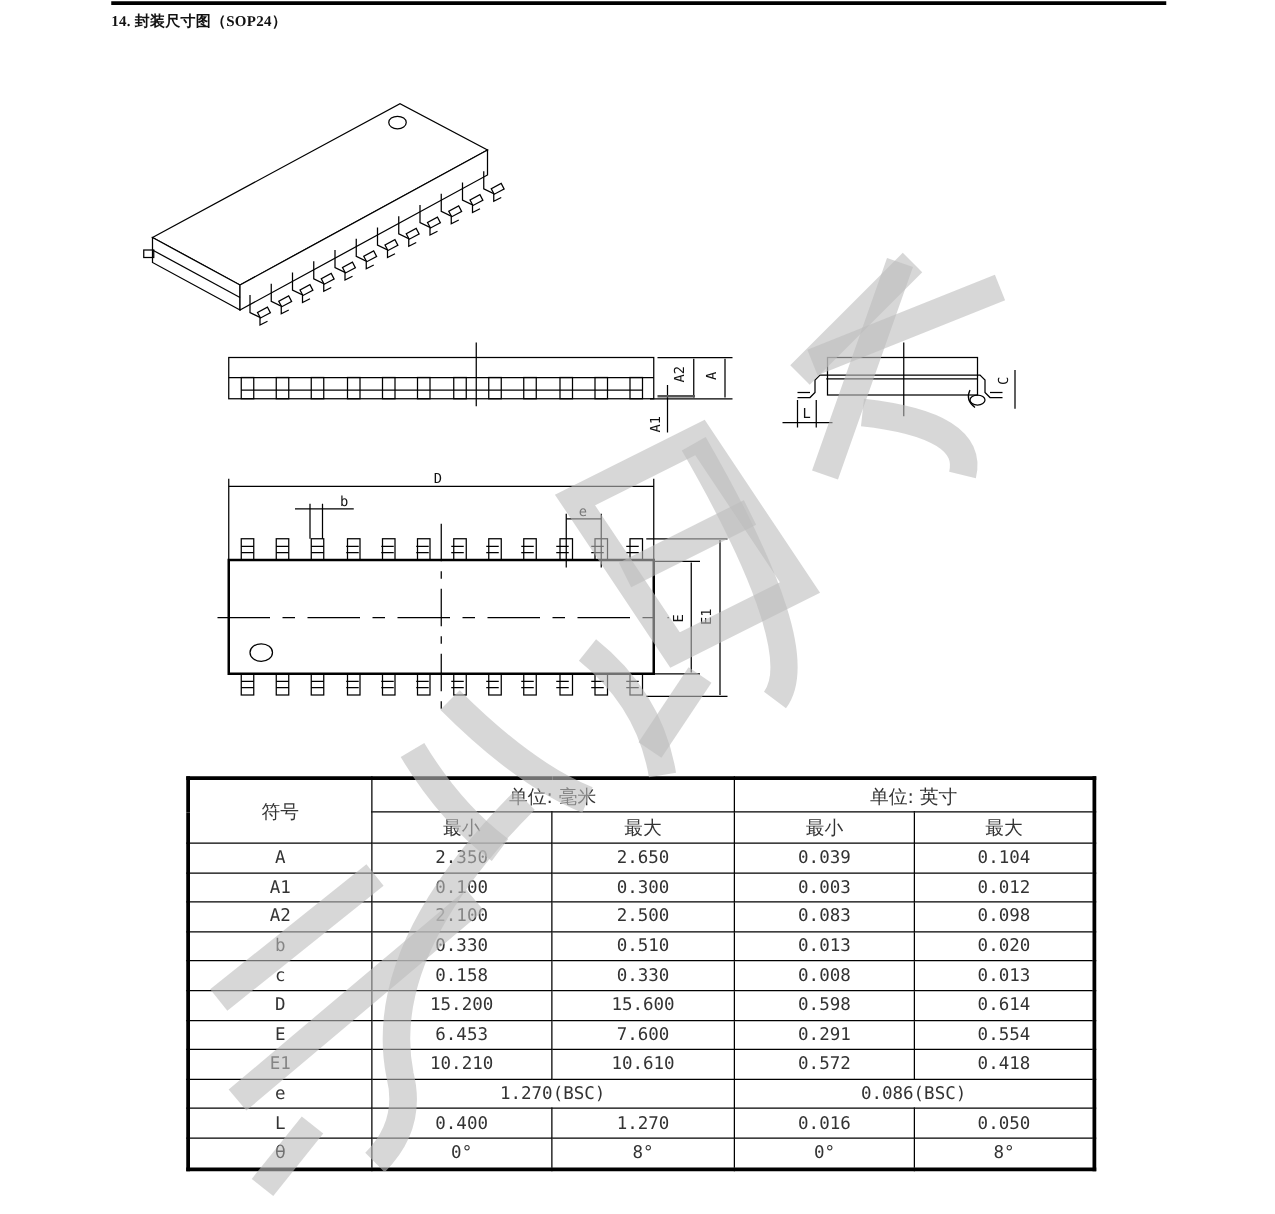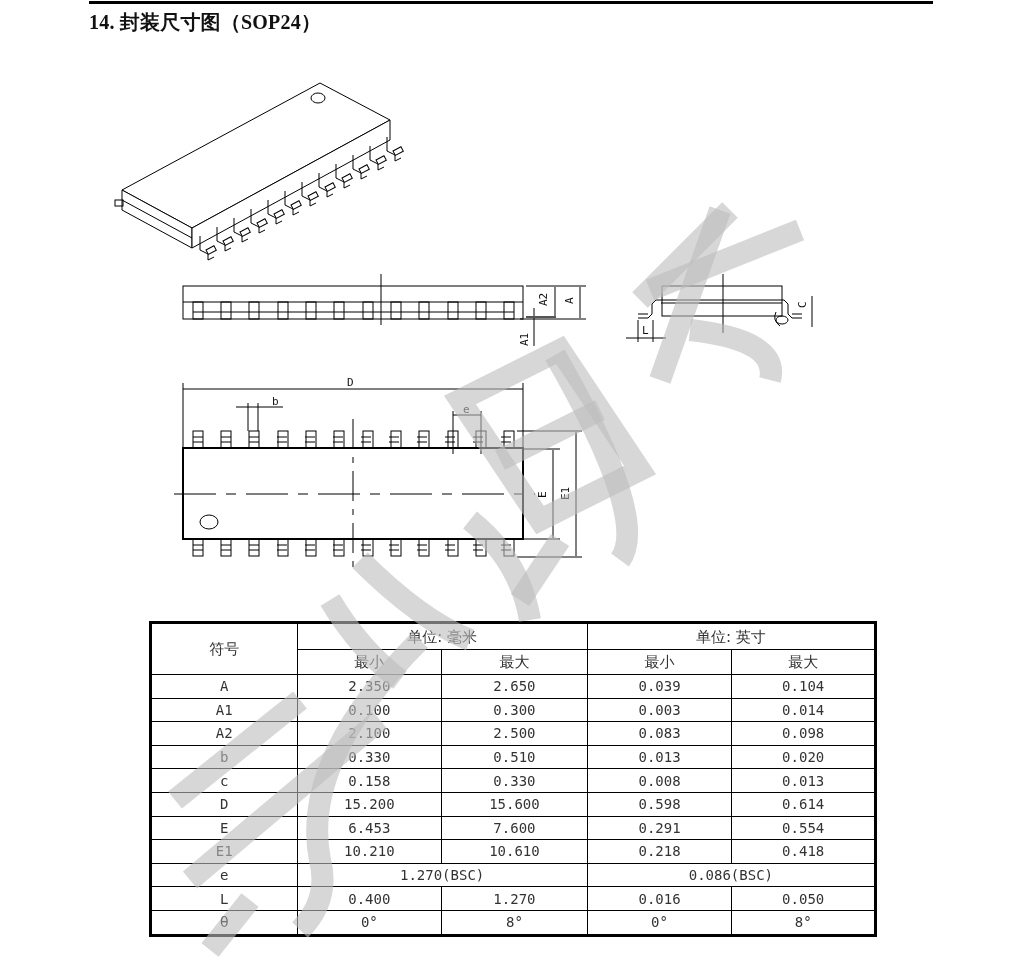--- a/index.html
+++ b/index.html
@@ -1,18 +1,18 @@
 <!DOCTYPE html>
 <html><head>
 <meta charset="utf-8">
 <style>
   html, body { margin:0; padding:0; background:#ffffff; }
   body { width:1020px; height:971px; position:relative; overflow:hidden; font-family:"DejaVu Serif", serif; color:#111; }
   .top-rule { position:absolute; left:89px; top:1px; width:844px; height:3px; background:#000; }
-  .heading { position:absolute; left:89px; top:9px; font-family:"Liberation Serif", serif; font-weight:bold; font-size:20px; letter-spacing:0.2px; }
+  .heading { position:absolute; left:89px; top:9px; font-family:"Liberation Serif", serif; font-weight:bold; font-size:12px; letter-spacing:0.2px; }
   svg.drawing { position:absolute; left:0; top:0; }
   .watermark { position:absolute; left:0; top:0; pointer-events:none; }
   table.dims { position:absolute; left:149px; top:621px; width:728px; border-collapse:collapse; border:3px solid #000; font-family:"DejaVu Sans Mono", monospace; font-size:14px; color:#333; }
   table.dims td { border:1px solid #000; text-align:center; padding:0; height:22.6px; line-height:20px; background:transparent; }
   table.dims td.hdr { font-family:"DejaVu Sans", sans-serif; font-size:15px; }
   table.dims tr.h1 td { height:25px; }
   table.dims tr.h2 td { height:24px; }
   .col0 { width:145px; } .col1 { width:144px; } .col2 { width:145px; } .col3 { width:144px; } .col4 { width:142px; }
   .theta { font-family:"DejaVu Sans", sans-serif; color:#000; }
   .lbl { font-family:"DejaVu Sans Mono", monospace; font-size:11px; fill:#111; }
@@ -195,21 +195,21 @@
     <td>2.350</td>
     <td>2.650</td>
     <td>0.039</td>
     <td>0.104</td>
   </tr>
   <tr>
     <td>A1</td>
     <td>0.100</td>
     <td>0.300</td>
     <td>0.003</td>
-    <td>0.014</td>
+    <td>0.012</td>
   </tr>
   <tr>
     <td>A2</td>
     <td>2.100</td>
     <td>2.500</td>
     <td>0.083</td>
     <td>0.098</td>
   </tr>
   <tr>
     <td>b</td>
@@ -236,21 +236,21 @@
     <td>E</td>
     <td>6.453</td>
     <td>7.600</td>
     <td>0.291</td>
     <td>0.554</td>
   </tr>
   <tr>
     <td>E1</td>
     <td>10.210</td>
     <td>10.610</td>
-    <td>0.218</td>
+    <td>0.572</td>
     <td>0.418</td>
   </tr>
   <tr>
     <td>e</td>
     <td colspan="2">1.270(BSC)</td>
     <td colspan="2">0.086(BSC)</td>
   </tr>
   <tr>
     <td>L</td>
     <td>0.400</td>

